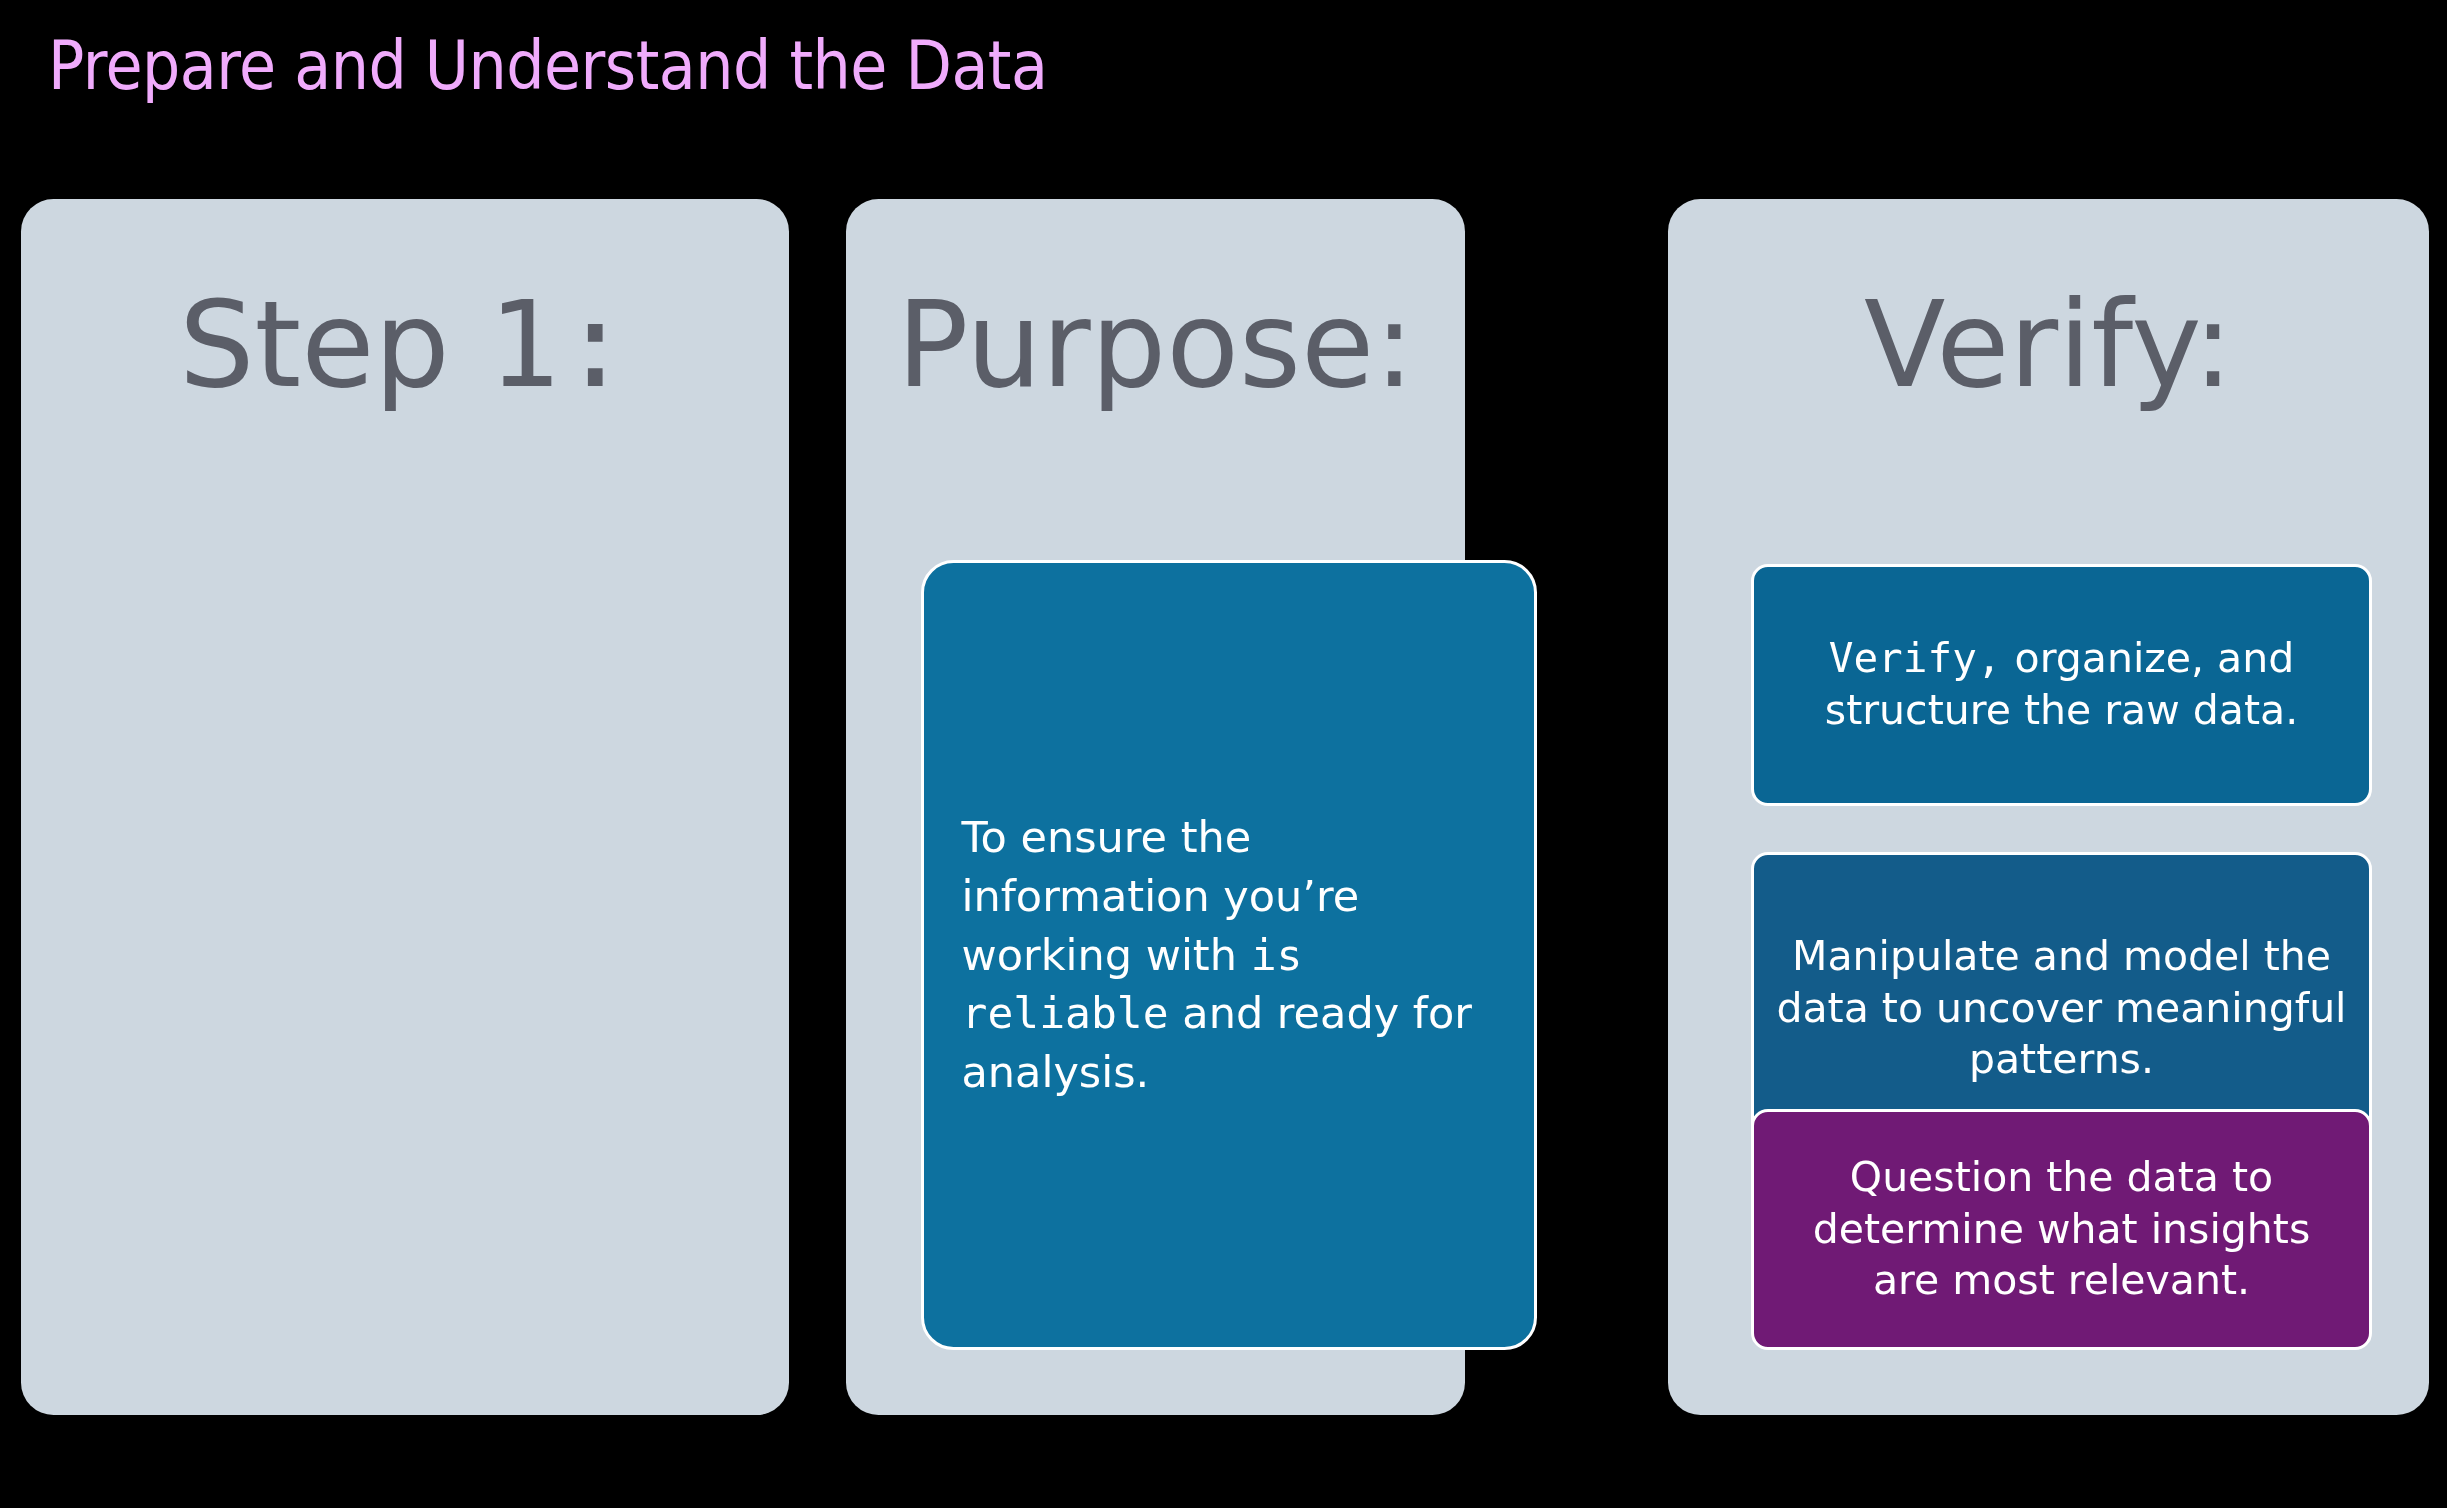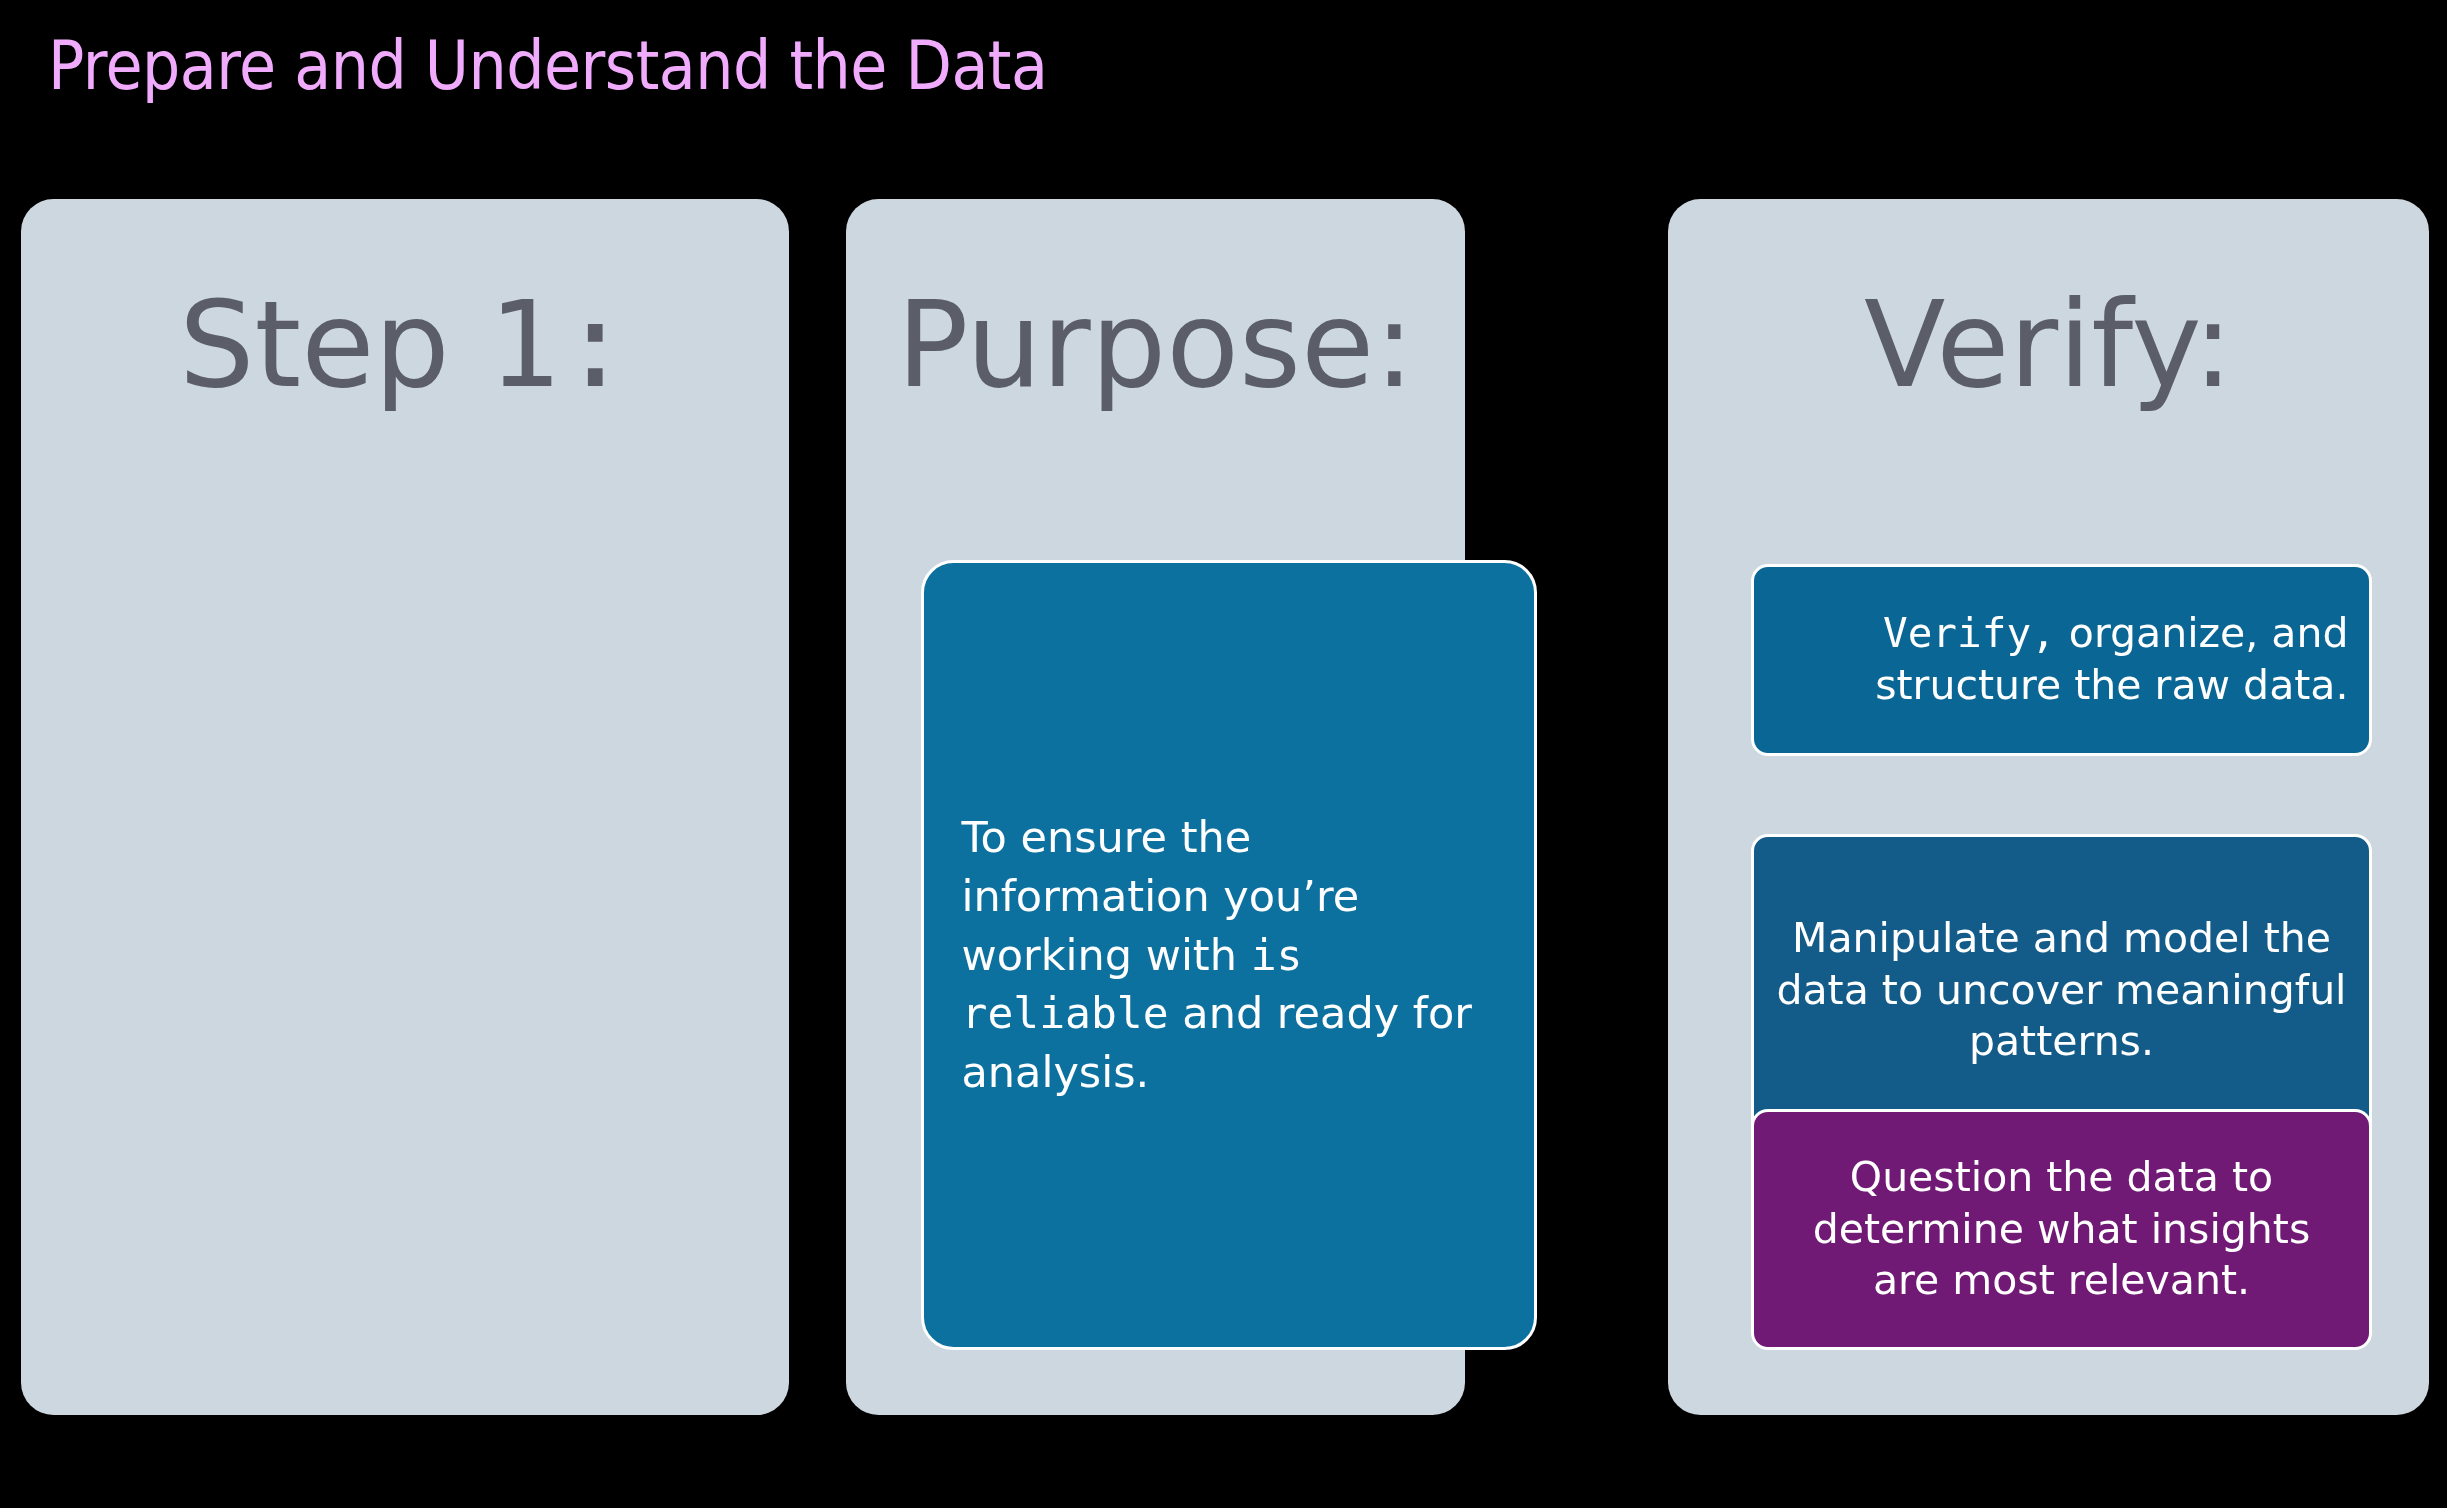--- a/index.html
+++ b/index.html
@@ -110,22 +110,22 @@
     color: #ffffff;
     font-family: "DejaVu Sans", sans-serif;
     font-size: 41px;
     line-height: 1.26;
     text-align: center;
   }
   .action-box .box-text { width: 574px; }
   .action-box .mono {
     font-family: "DejaVu Sans Mono", "Liberation Mono", monospace;
   }
-  #action-box-0 { top: 365px; height: 192px; background: #0a6694; text-align: right; }
-  #action-box-1 { top: 635px; height: 313px; background: #135c8a; }
+  #action-box-0 { top: 365px; height: 242px; background: #0a6694; }
+  #action-box-1 { top: 653px; height: 313px; background: #135c8a; }
   #action-box-2 { top: 910px; height: 241px; background: #701a75; }
 </style>
 </head>
 <body>
 
 <div id="slide-title">Prepare and Understand the Data</div>
 
 <div id="card-row">
 
   <div class="card" id="card-step">

